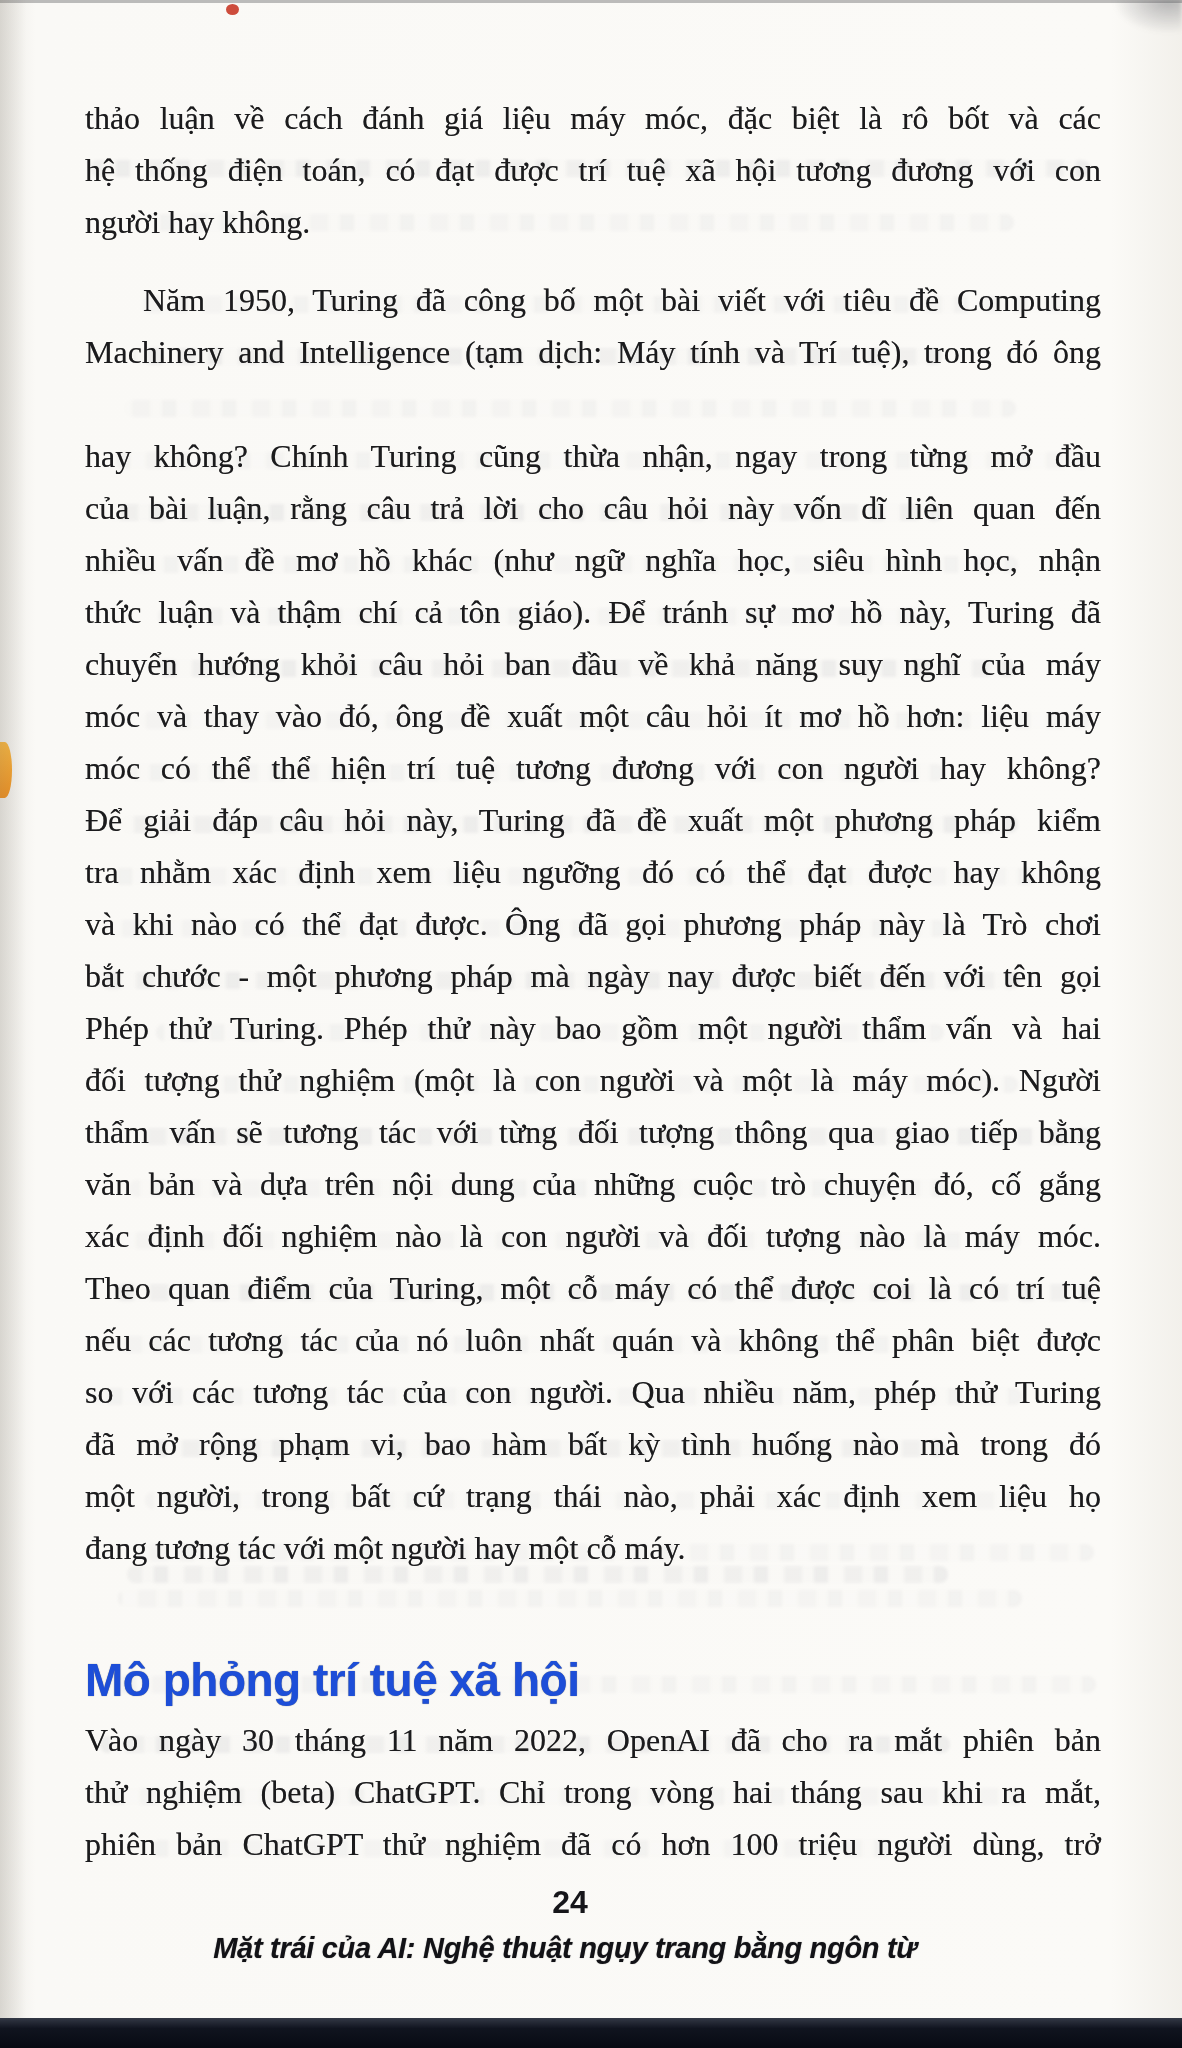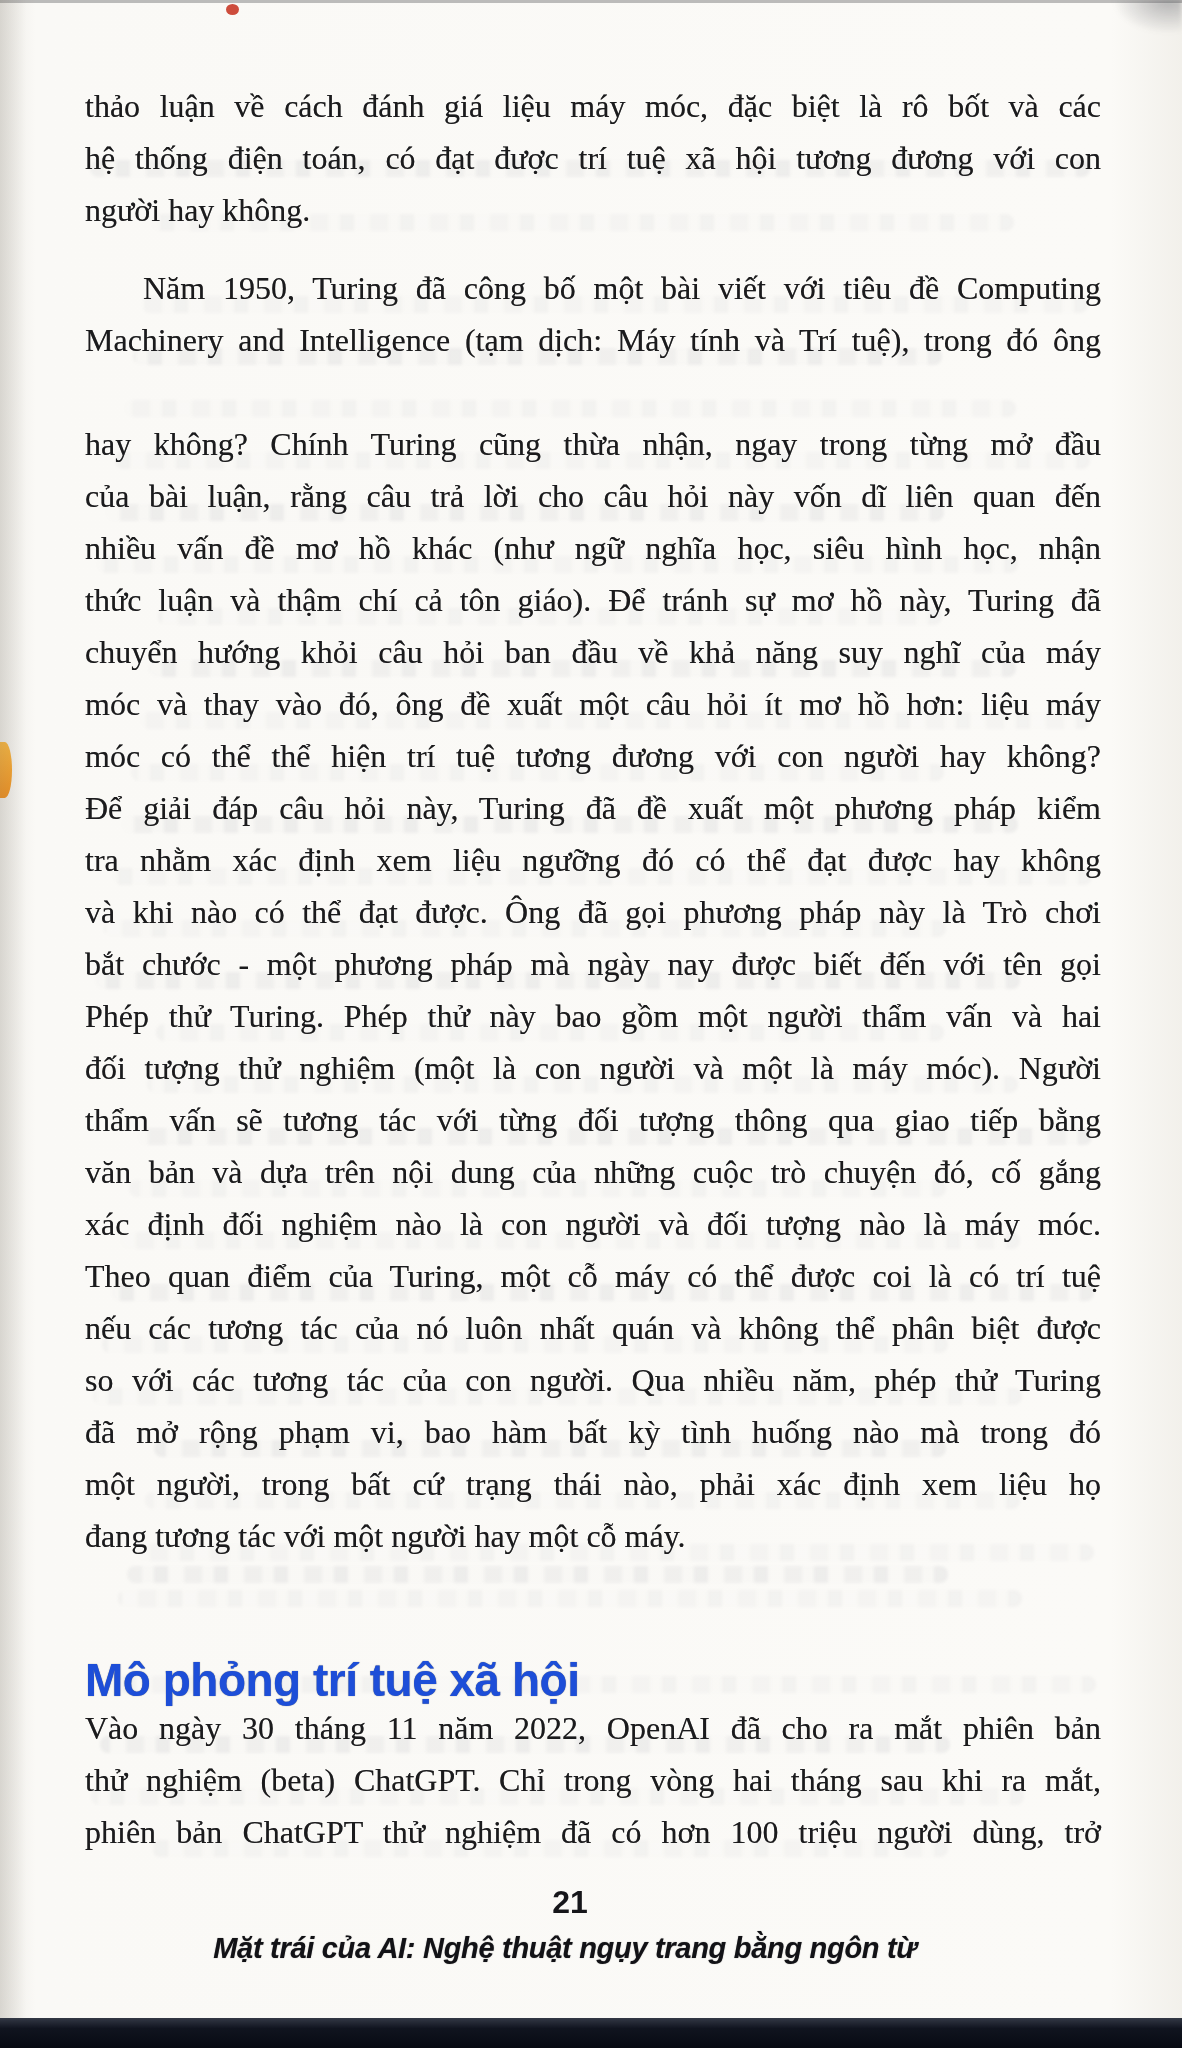--- a/index.html
+++ b/index.html
@@ -2,21 +2,21 @@
 <html><head>
 <meta charset="utf-8">
 <style>
   html,body{margin:0;padding:0;}
   body{
     width:1182px;height:2048px;position:relative;overflow:hidden;
     background:linear-gradient(90deg,#edebe6 0,#faf9f6 3%,#fbfaf7 94%,#f2f0eb 100%);
     font-family:"Liberation Serif", serif;
     color:#1b1b1d;
   }
-  .content-layer{position:absolute;inset:0;}
+  .content-layer{position:absolute;inset:0;margin-top:12px;}
   .line{
     position:absolute;left:85px;width:1016px;height:52px;line-height:52px;
     font-size:32px;box-sizing:border-box;
     text-align:justify;text-align-last:justify;
     white-space:normal;color:#1b1b1d;
     text-shadow:0 0 .6px rgba(20,20,20,.55);
   }
   .line-last{text-align-last:left;}
   .line-indent{padding-left:58px;}
   .seg-italic{}
@@ -131,16 +131,16 @@
     <div class="line" style="top: 1354px;"><span>so với các tương tác của con người. Qua nhiều năm, phép thử Turing</span></div>
     <div class="line" style="top: 1406px;"><span>đã mở rộng phạm vi, bao hàm bất kỳ tình huống nào mà trong đó</span></div>
     <div class="line" style="top: 1458px;"><span>một người, trong bất cứ trạng thái nào, phải xác định xem liệu họ</span></div>
     <div class="line line-last" style="top: 1510px;"><span>đang tương tác với một người hay một cỗ máy.</span></div>
     <div class="line" style="top: 1702px;"><span>Vào ngày 30 tháng 11 năm 2022, OpenAI đã cho ra mắt phiên bản</span></div>
     <div class="line" style="top: 1754px;"><span>thử nghiệm (beta) ChatGPT. Chỉ trong vòng hai tháng sau khi ra mắt,</span></div>
     <div class="line" style="top: 1806px;"><span>phiên bản ChatGPT thử nghiệm đã có hơn 100 triệu người dùng, trở</span></div>
   </div>
 
 <h2 class="section-heading">Mô phỏng trí tuệ xã hội</h2>
-<div class="page-number">21</div>
+<div class="page-number">24</div>
 <div class="footer-title">Mặt trái của AI: Nghệ thuật ngụy trang bằng ngôn từ</div>
 
 <div class="bottom-bar"></div>
 
 </body></html>

